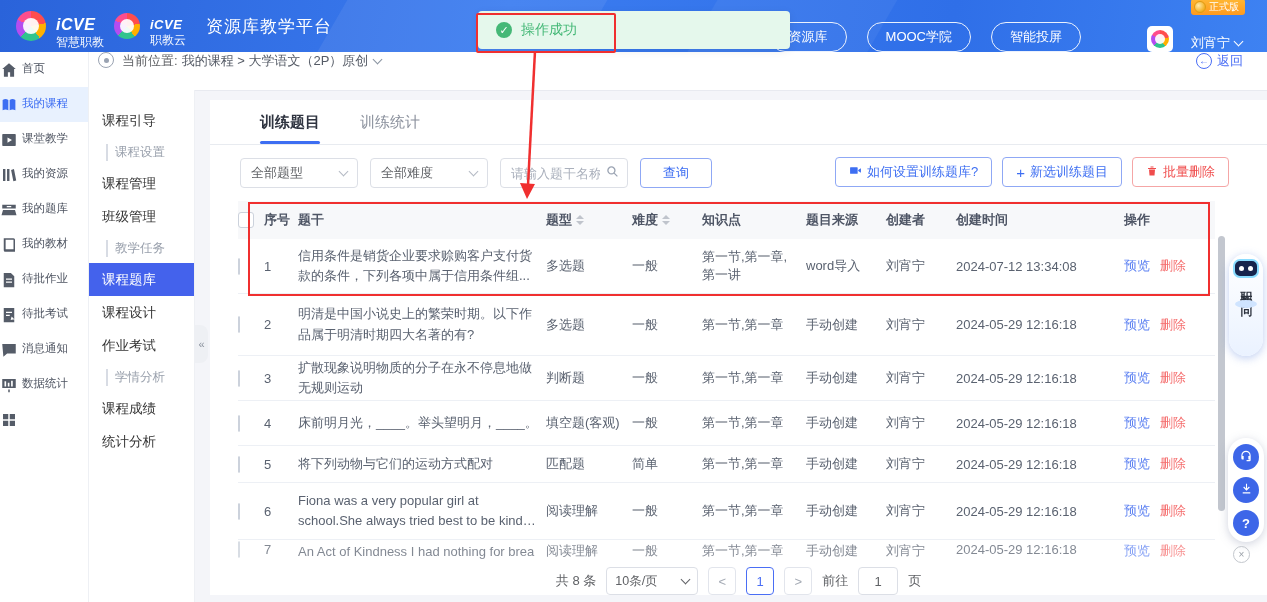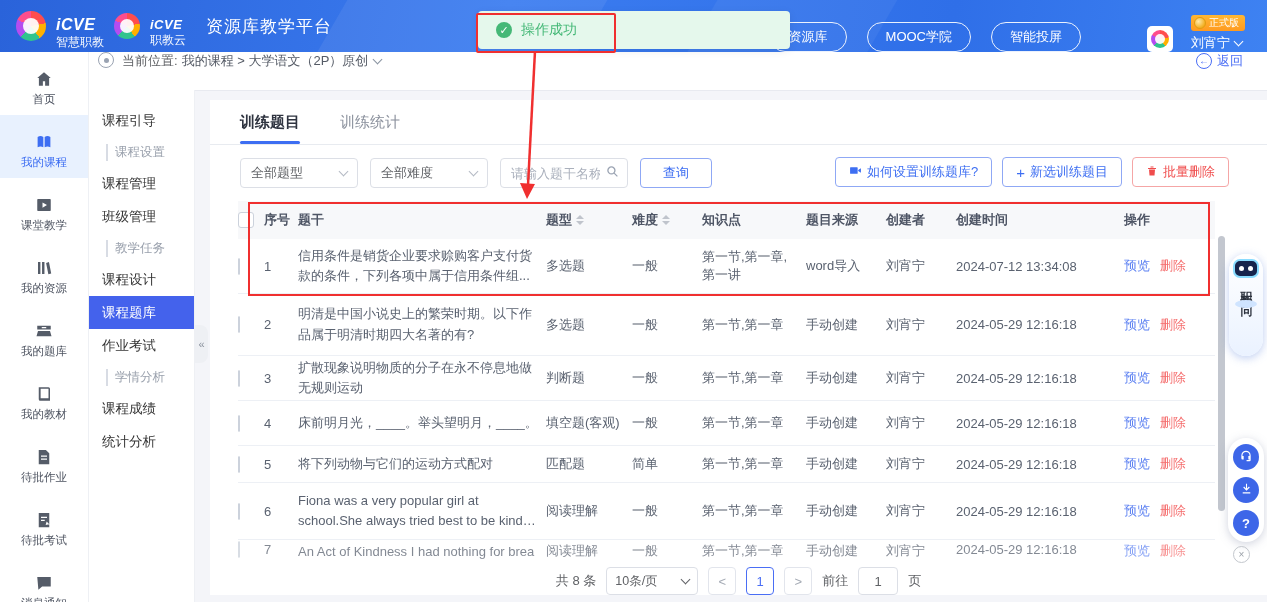--- a/index.html
+++ b/index.html
@@ -25,21 +25,21 @@
   .brand-name{font-weight:bold;font-style:italic;font-size:16px;letter-spacing:.5px;}
   .brand-tag{font-size:12px;margin-top:3px;opacity:.95;}
   .platform-title{color:#fff;font-size:17px;margin-left:10px;letter-spacing:1px;}
   .hdr-right{position:absolute;right:22px;top:0;height:52px;display:flex;align-items:flex-end;gap:18px;z-index:2;}
   .nav-pills{display:flex;gap:20px;margin-right:48px;}
   .nav-pill{border:1px solid rgba(255,255,255,.9);color:#fff;font-size:13px;
             border-radius:15px;padding:5px 18px;white-space:nowrap;cursor:pointer;}
   .avatar{width:26px;height:26px;border-radius:5px;background:#fff;display:flex;align-items:center;justify-content:center;}
   .avatar .swirl{width:18px;height:18px;}
   .avatar .swirl::after{left:4px;top:4px;width:10px;height:10px;}
-  .namecol{display:flex;flex-direction:column;align-items:flex-start;gap:3px;}
+  .namecol{display:flex;flex-direction:column;align-items:flex-start;gap:19px;}
   .ver-badge{display:inline-flex;align-items:center;gap:3px;background:linear-gradient(180deg,#ffb733,#ff9a1f);
              color:#fff;font-size:10px;border-radius:3px;padding:1px 6px 1px 3px;}
   .medal{width:10px;height:10px;border-radius:50%;background:radial-gradient(circle at 35% 35%,#ffe9a8,#f2b024 70%);
          border:1px solid #e09b12;}
   .uname{color:#fff;font-size:13px;display:flex;align-items:center;gap:5px;cursor:pointer;}
   .chev{width:6px;height:6px;border-right:1.5px solid currentColor;border-bottom:1.5px solid currentColor;
         transform:rotate(45deg);margin-top:-3px;display:inline-block;}
   
   .teacher-btn{position:absolute;left:432px;top:10px;height:31px;width:110px;background:#fff;border-radius:4px;
         display:flex;align-items:center;gap:5px;padding-left:8px;color:#3d6ef2;font-size:13px;font-weight:bold;z-index:3;}
@@ -62,40 +62,40 @@
          display:flex;align-items:center;justify-content:center;}
   .bc-icon::after{content:"";width:5px;height:5px;border-radius:50%;background:#9aa3b2;}
   .bc-label{color:#606266;font-size:13px;margin-left:8px;}
   .bc-path{color:#555b66;font-size:13px;margin-left:4px;display:flex;align-items:center;gap:6px;cursor:pointer;}
   .bc-path .chev{color:#8a94a2;}
   .back-btn{position:absolute;right:24px;display:flex;align-items:center;gap:5px;color:#4a6ef5;font-size:13px;cursor:pointer;}
   .back-circ{width:14px;height:14px;border:1.3px solid #4a6ef5;border-radius:50%;display:flex;
          align-items:center;justify-content:center;font-size:10px;line-height:1;}
   
   .sidebar{position:absolute;left:0;top:52px;bottom:0;width:88px;background:#fff;border-right:1px solid #eef0f4;z-index:6;}
-  .side-item{display:flex;flex-direction:column;align-items:center;gap:4px;padding:18px 0 8px;color:#4d5360;cursor:pointer;}
+  .side-item{display:flex;flex-direction:row;align-items:flex-start;gap:4px;padding:9px 0 8px;color:#4d5360;cursor:pointer;}
   .side-item .icn{color:#555c68;display:flex;}
   .side-label{font-size:11.5px;}
   .side-item.active{background:#e8f1fe;color:#3d6ef2;}
   .side-item.active .icn{color:#3d6ef2;}
   
   .course-menu{position:absolute;left:88px;top:90px;bottom:0;width:107px;background:#fff;
         border-right:1px solid #eef0f4;padding-top:14px;box-sizing:border-box;z-index:5;}
   .menu-item{height:33px;display:flex;align-items:center;padding-left:14px;font-size:13.5px;color:#333;cursor:pointer;}
   .menu-item.active{background:#4462ec;color:#fff;}
   .menu-section{height:30px;display:flex;align-items:center;font-size:12.5px;color:#9aa1ad;}
   .menu-section span{border-left:2px solid #d8dce4;padding-left:7px;margin-left:18px;}
   .collapse-tab{position:absolute;left:195px;top:325px;width:13px;height:38px;background:#eef0f4;
         border-radius:0 8px 8px 0;display:flex;align-items:center;justify-content:center;
         color:#8a919d;font-size:11px;cursor:pointer;z-index:6;}
   
   .main-card{position:absolute;left:210px;top:100px;right:0;bottom:7px;background:#fff;z-index:4;overflow:hidden;}
   .tabs{height:44px;border-bottom:1px solid #e8ebf0;display:flex;align-items:center;padding-left:30px;gap:40px;}
   .tab{font-size:15px;color:#8a909c;height:44px;display:flex;align-items:center;position:relative;cursor:pointer;}
-  .tab.active{color:#2f3440;font-weight:bold;}
+  .tab.active{color:#2f3440;font-weight:bold;margin-left:20px;}
   .tab.active::after{content:"";position:absolute;left:0;right:0;bottom:0;height:3px;background:#3d6ef2;border-radius:2px;}
   .filter-row{margin:12px 0 0 30px;height:32px;display:flex;align-items:center;gap:12px;position:relative;}
   .sel{width:118px;height:30px;border:1px solid #dcdfe6;border-radius:4px;display:flex;align-items:center;
        justify-content:space-between;padding:0 10px;font-size:13px;color:#606266;box-sizing:border-box;cursor:pointer;}
   .sel .chev{color:#b4bac4;}
   .search-box{width:128px;height:30px;border:1px solid #dcdfe6;border-radius:4px;display:flex;align-items:center;
        padding:0 8px;box-sizing:border-box;gap:4px;}
   .search-box input{border:none;outline:none;flex:1;min-width:0;font-size:13px;color:#606266;
        font-family:"Liberation Sans",sans-serif;}
   .search-box input::placeholder{color:#aab0bc;}
@@ -316,22 +316,22 @@
 <div class="course-menu" id="course-menu">
     <div class="menu-item">课程引导</div>
     <div class="menu-section">
       <span>课程设置</span>
     </div>
     <div class="menu-item">课程管理</div>
     <div class="menu-item">班级管理</div>
     <div class="menu-section">
       <span>教学任务</span>
     </div>
+    <div class="menu-item active">课程题库</div>
     <div class="menu-item">课程设计</div>
-    <div class="menu-item active">课程题库</div>
     <div class="menu-item">作业考试</div>
     <div class="menu-section">
       <span>学情分析</span>
     </div>
     <div class="menu-item">课程成绩</div>
     <div class="menu-item">统计分析</div>
   </div>
 <div class="collapse-tab">«</div>
 
 <div class="main-card">

